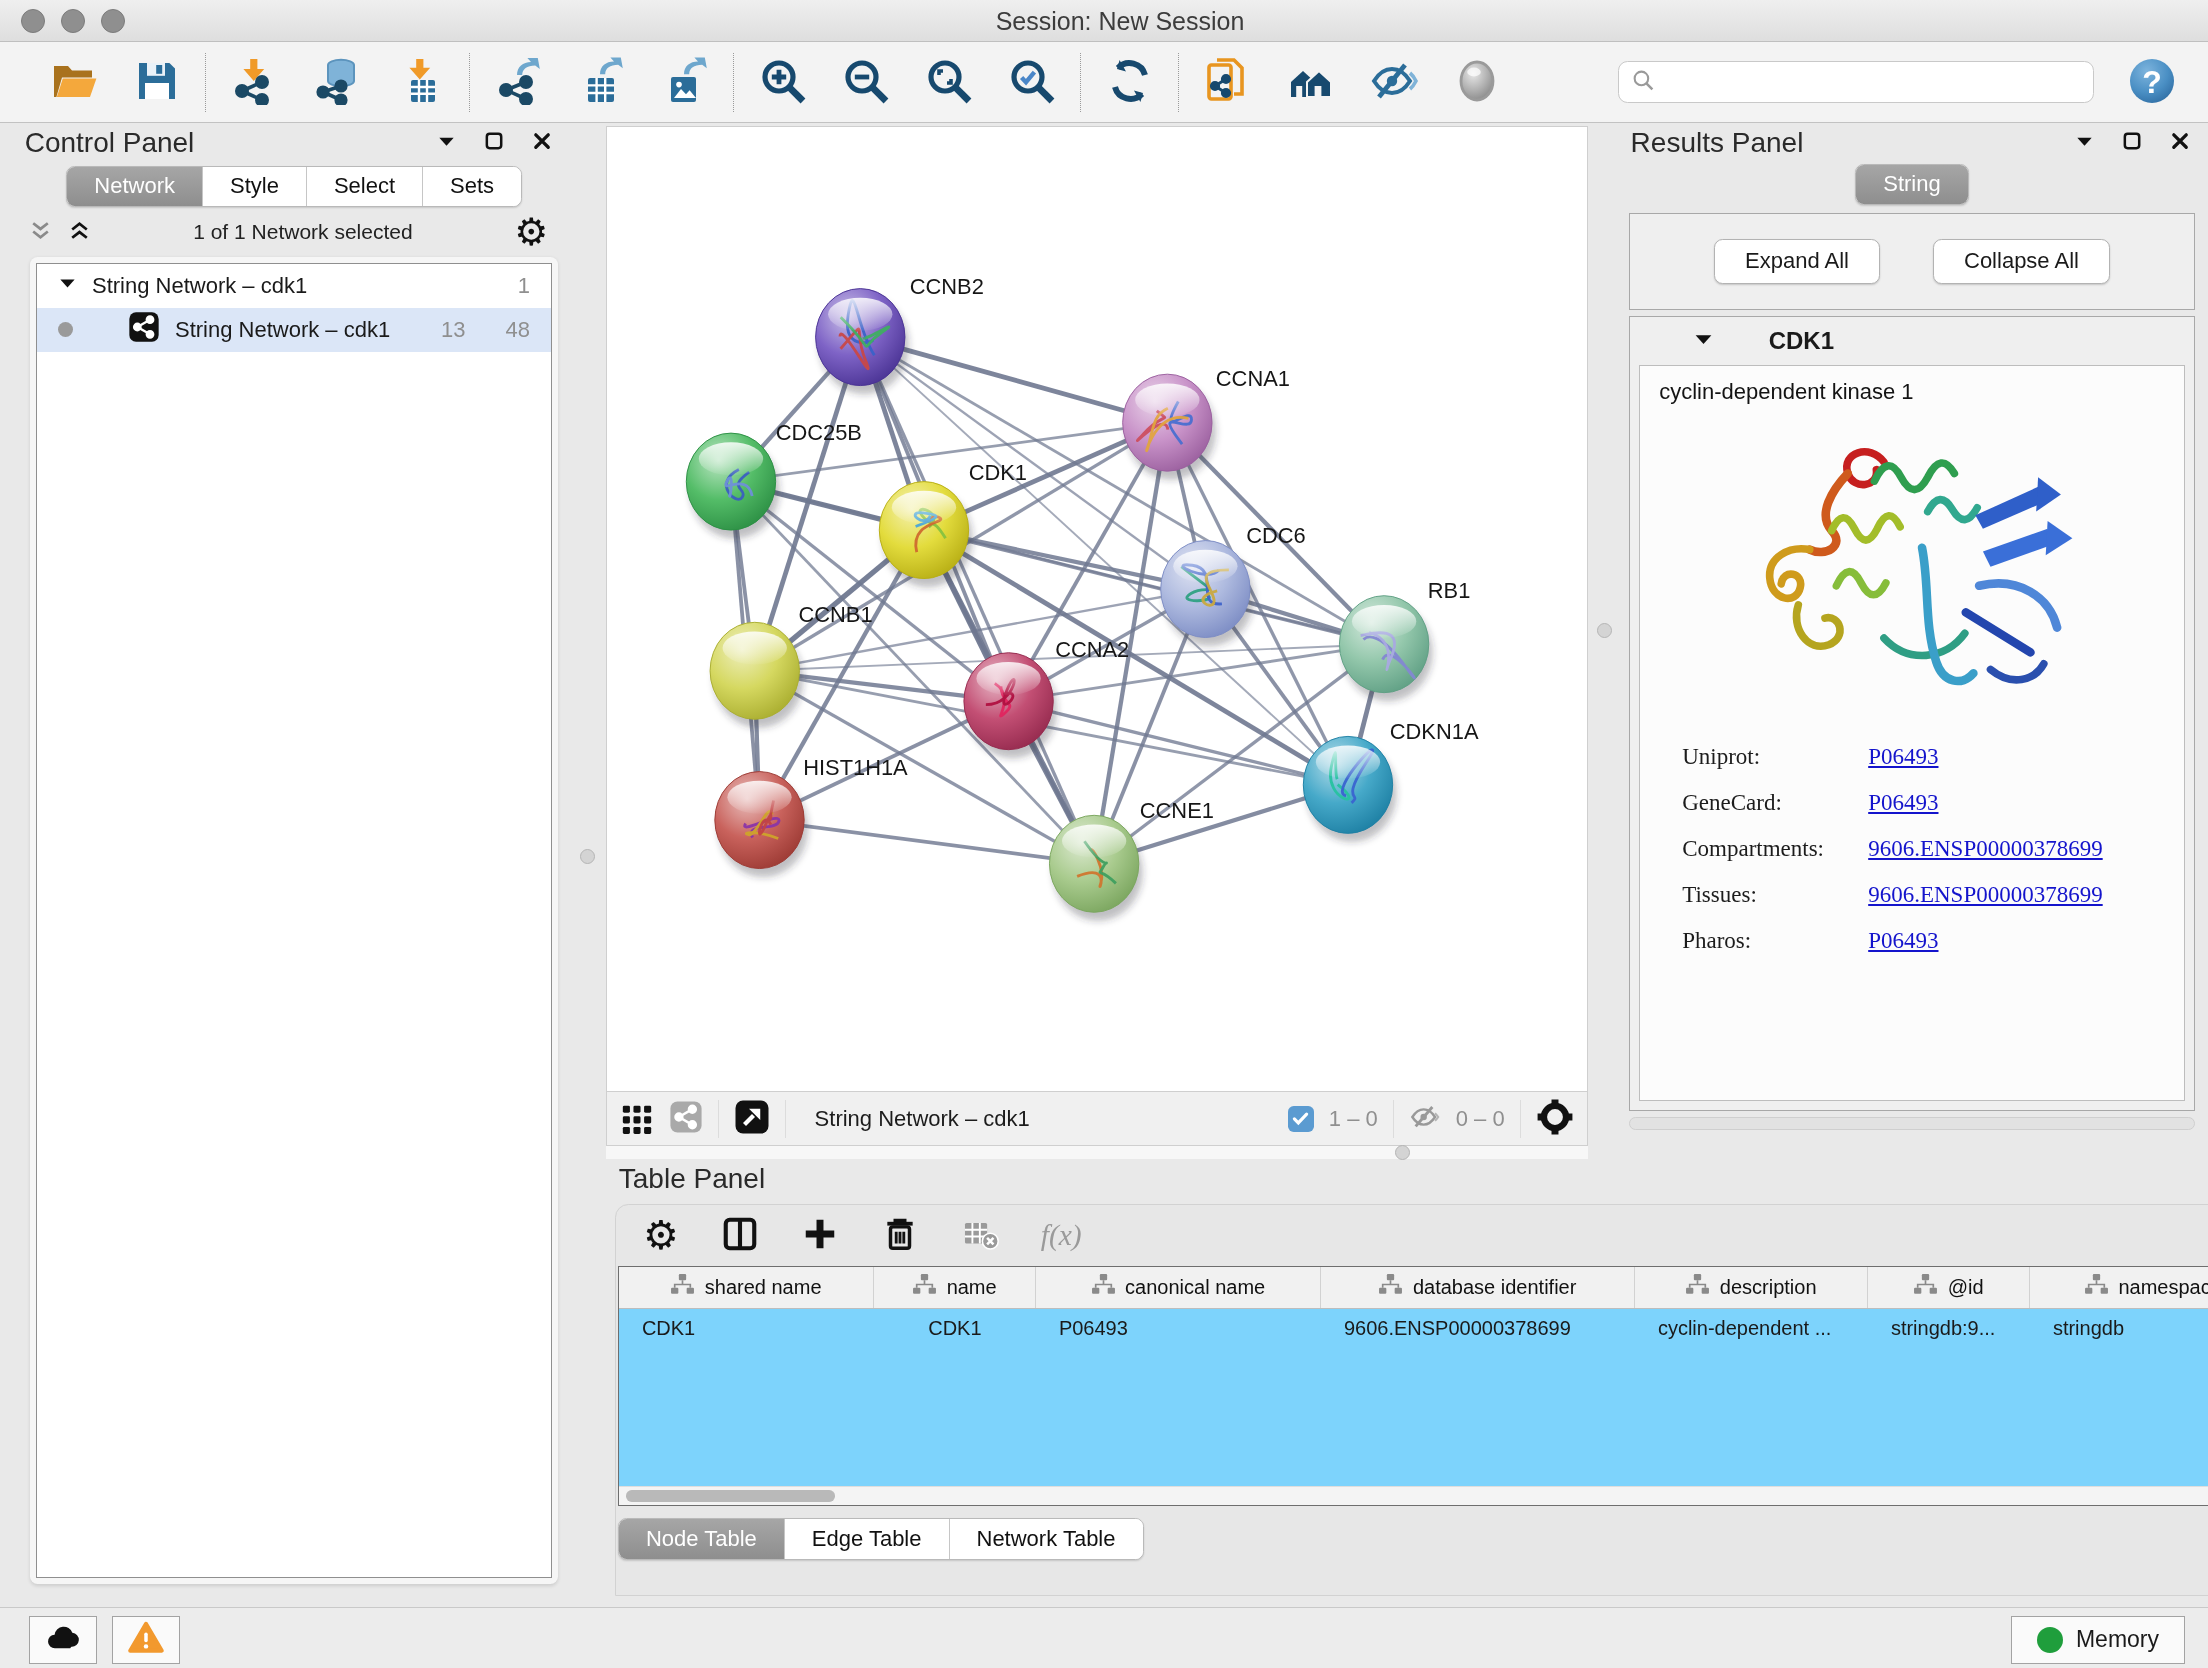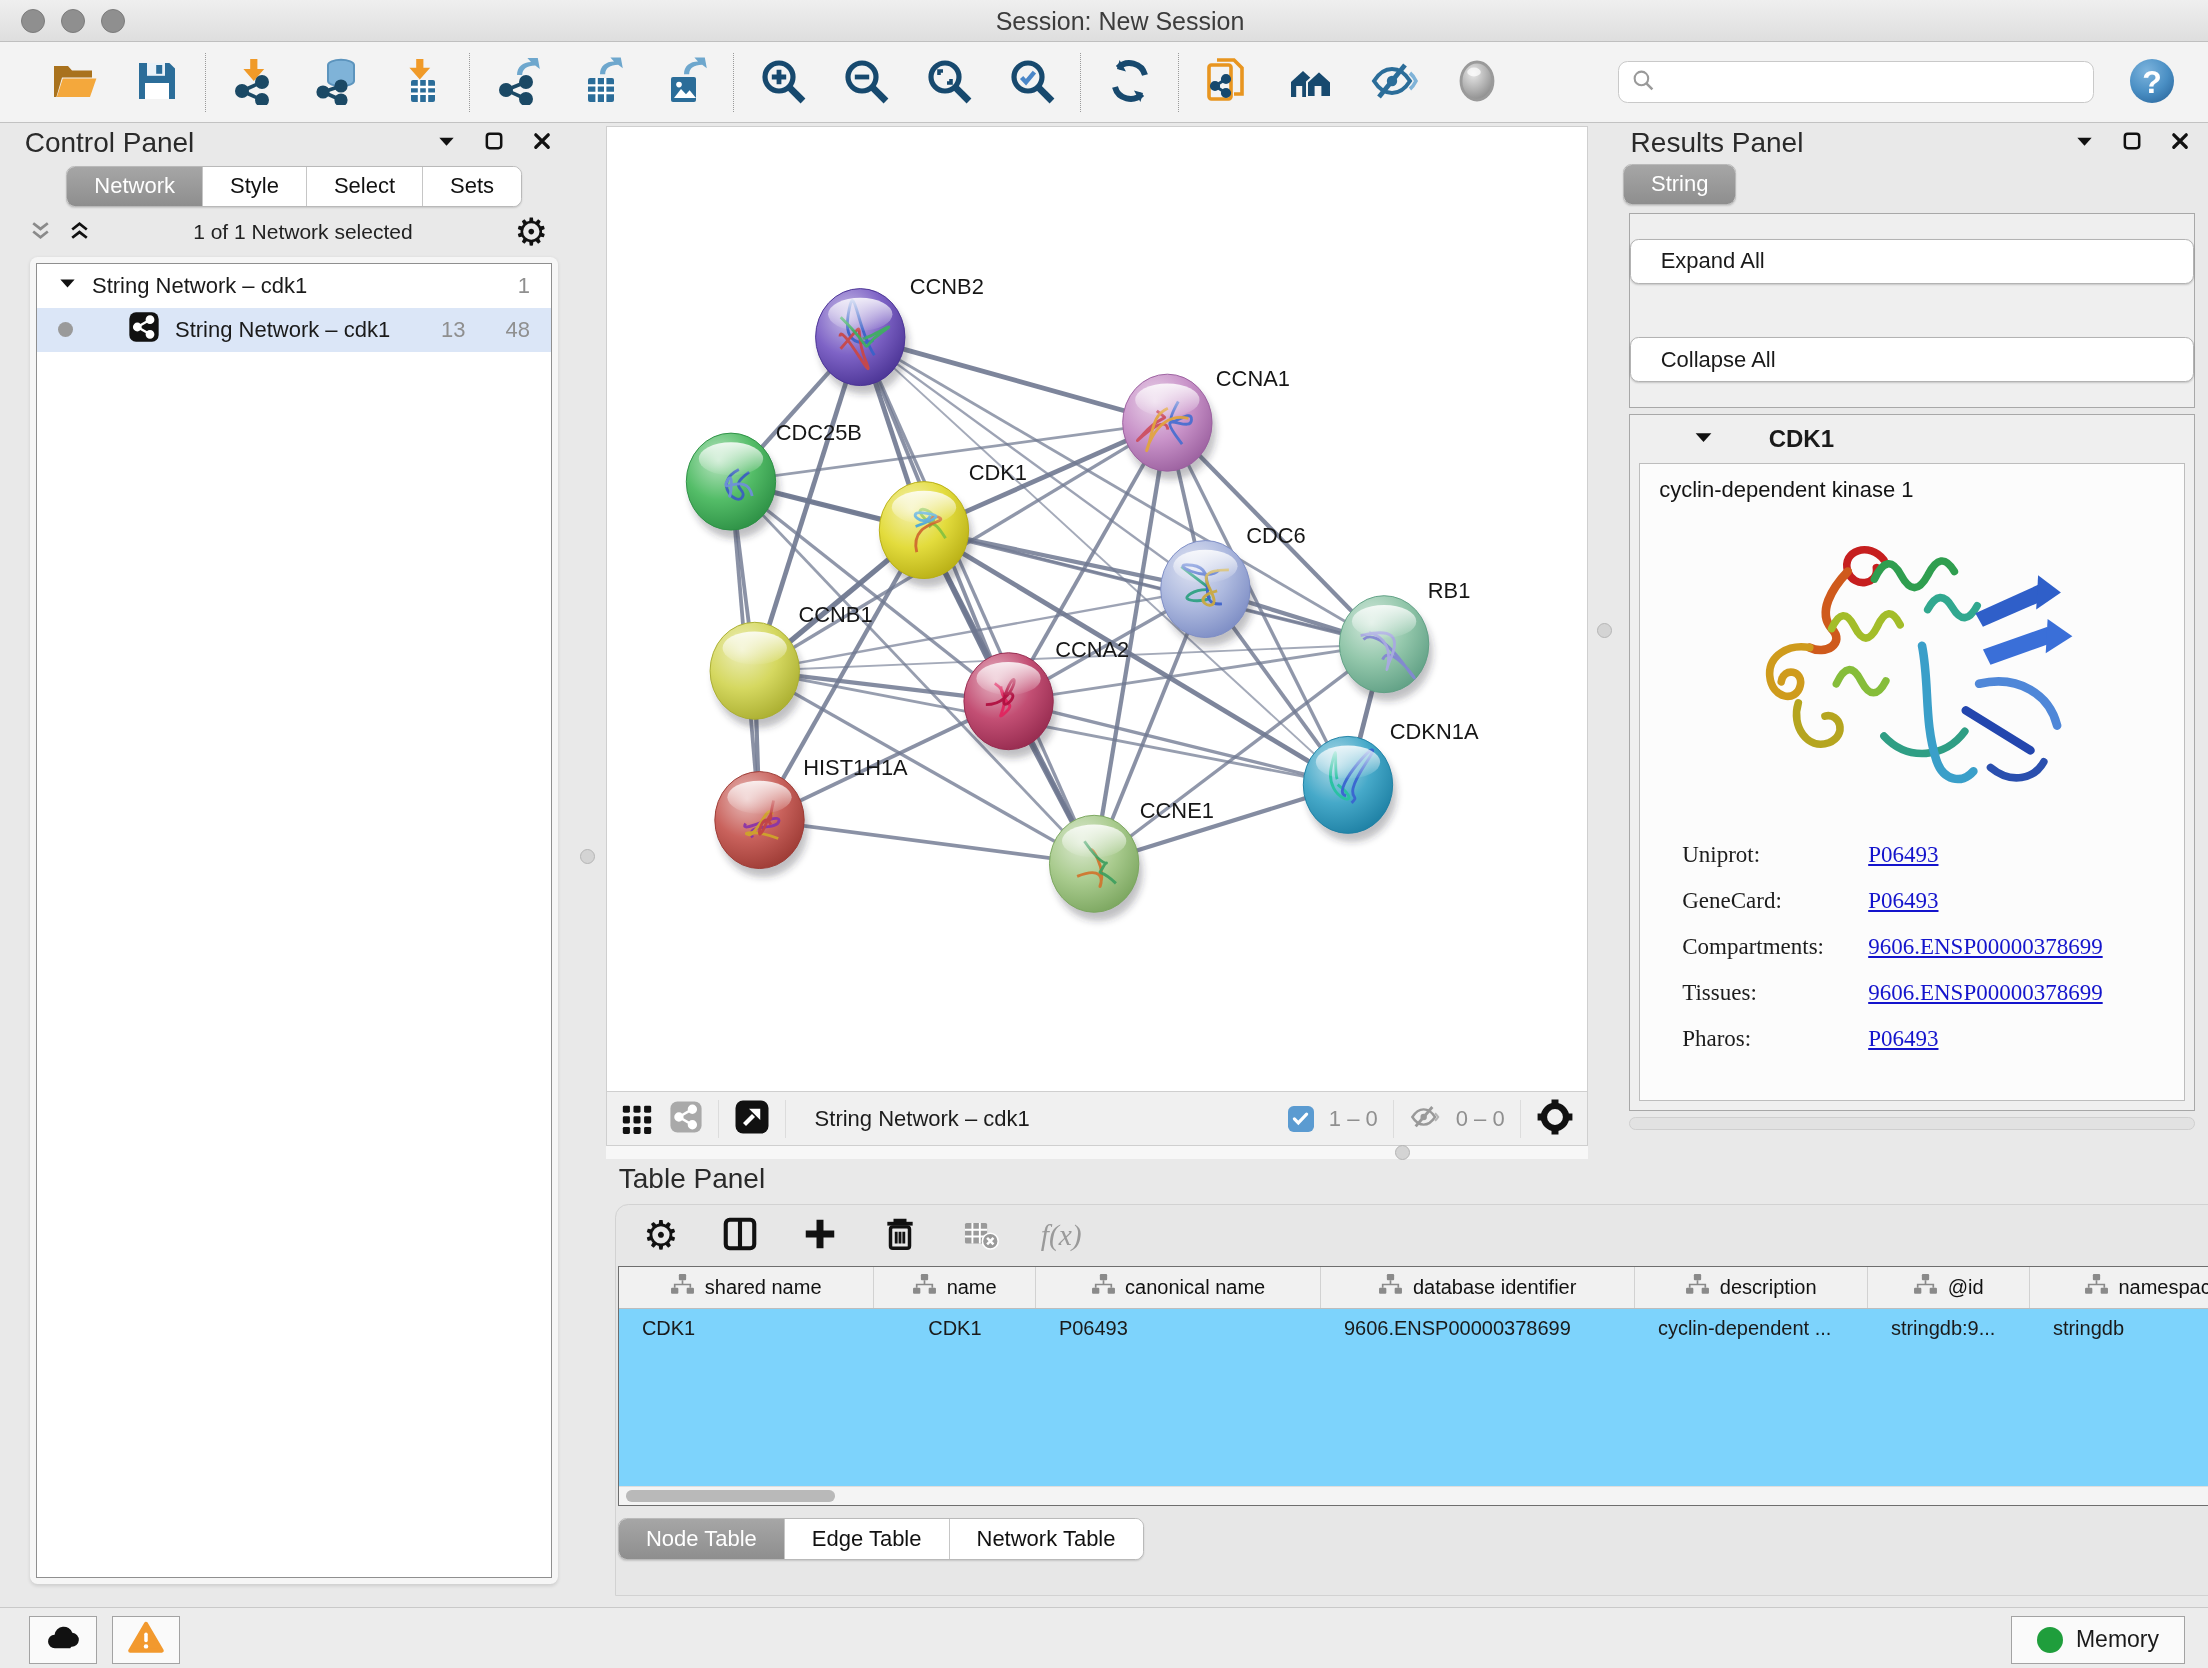--- a/index.html
+++ b/index.html
@@ -59,23 +59,23 @@
     border:1px solid #cfcfcf;border-top:none;display:flex;align-items:center;padding:0 13.3px;gap:15px;}
   .net-toolbar .vsep{height:38px;border-left:1.9px solid #dcdcdc;}
   .net-title{font-size:22px;color:#1c1c1c;margin:0 13.3px;}
   .net-counts{font-size:22px;color:#8f8f8f;}
   .spacer{flex:1;}
   .checkbox{width:26px;height:26px;border-radius:5.7px;background:#5b9bd1;display:flex;align-items:center;justify-content:center;}
   .net-strip{position:absolute;left:606px;top:1146px;width:982px;height:13.3px;background:#f7f7f7;}
   .splitdot{position:absolute;width:15px;height:15px;border-radius:50%;background:#d4d4d4;border:1px solid #b5b5b5;}
   
   .results-panel{position:absolute;left:1623px;top:126px;width:578px;height:1004px;display:flex;flex-direction:column;}
-  .rp-tabrow{text-align:left;margin:3.8px 0 7.6px;}
+  .rp-tabrow{text-align:center;margin:3.8px 0 7.6px;}
   .rp-box{border:1.9px solid #a8a8a8;background:#efefef;margin:0 5.7px 5.7px;}
-  .rp-buttons{display:flex;justify-content:center;gap:53px;padding:25px 0;flex-direction:column;}
+  .rp-buttons{display:flex;justify-content:center;gap:53px;padding:25px 0;}
   .rp-btn{background:#fff;border:1px solid #b3b3b3;border-radius:8.6px;padding:8.6px 30px;font-size:22px;
     box-shadow:0 1px 1.9px rgba(0,0,0,.18);}
   .rp-section{flex:1;display:flex;flex-direction:column;}
   .rp-sechead{height:48px;display:flex;align-items:center;gap:55px;padding-left:63px;}
   .rp-gene{font-size:24px;font-weight:bold;}
   .rp-inner{flex:1;margin:0 9.5px 9.5px;border:1px solid #bdbdbd;background:#fcfcfc;padding:13.3px 19px;overflow:hidden;}
   .rp-desc{font-size:22px;color:#141414;}
   .structure{display:block;margin:19px auto 5.7px;}
   .xl-head{font-family:"Liberation Serif",serif;font-weight:bold;font-size:26px;margin:15px 0 9.5px 3.8px;}
   .xl-row{display:flex;font-family:"Liberation Serif",serif;font-size:23px;margin:0 0 20px 23px;}

